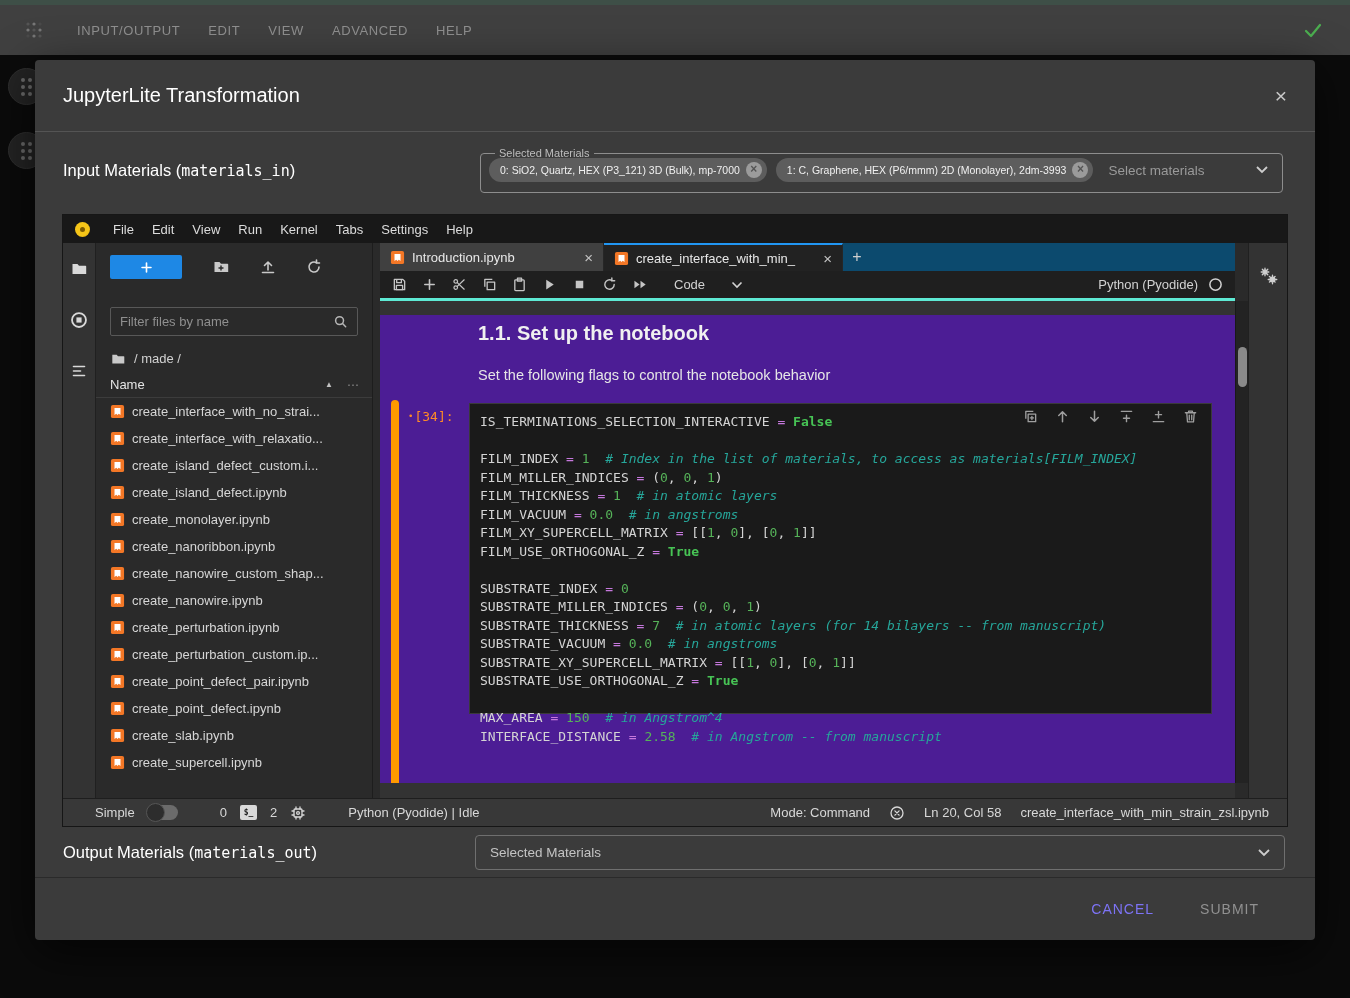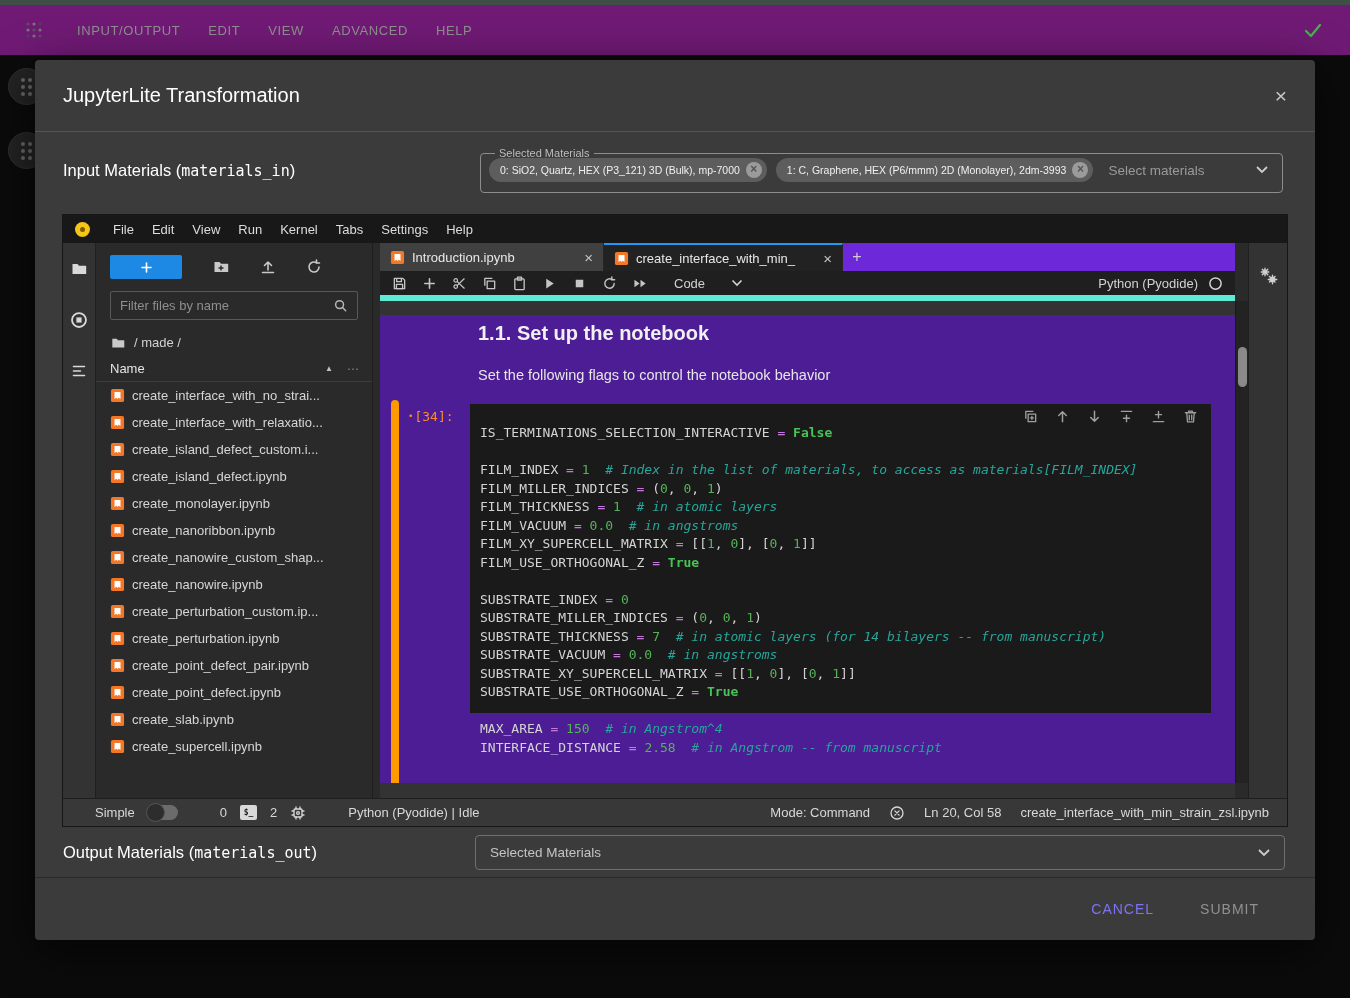--- a/index.html
+++ b/index.html
@@ -8,21 +8,21 @@
     background:#0b0b0b;
     font-family:"Liberation Sans", sans-serif;
     position:relative;
     overflow:hidden;
     color:#ddd;
   }
   svg { display:block; }
 
   
   .top-strip { position:absolute; top:0; left:0; right:0; height:5px; background:#3e4f47; }
-  .appbar { position:absolute; top:5px; left:0; right:0; height:50px; background:#701a75; display:flex; align-items:center; }
+  .appbar { position:absolute; top:5px; left:0; right:0; height:50px; background:#404040; display:flex; align-items:center; }
   .app-logo { margin-left:22px; }
   .app-menu { display:flex; margin-left:29px; gap:24px; }
   .app-menu-item { font-size:13px; letter-spacing:.6px; color:#8f8f8f; cursor:pointer; padding:6px 2px; }
   .app-check { position:absolute; right:26px; top:14px; }
 
   
   .fab { position:absolute; left:8px; width:37px; height:37px; border-radius:50%; background:#242424; border:1px solid #2f2f2f; z-index:1; display:flex; align-items:center; justify-content:center; }
   .fab-1 { top:68px; } .fab-2 { top:132px; }
   .fab .dots { display:grid; grid-template-columns:4px 4px; gap:3px; }
   .fab .dots i { width:4px; height:4px; border-radius:50%; background:#6a6a6a; }
@@ -54,51 +54,51 @@
   .jl-menu-item { font-size:13px; color:#dcdcdc; padding:0 9px; cursor:pointer; }
 
   .jl-main { position:absolute; top:28px; left:0; right:0; bottom:28px; }
 
   .activity { position:absolute; left:0; top:0; width:33px; bottom:0; background:#333; border-right:1px solid #202020; display:flex; flex-direction:column; align-items:center; padding-top:18px; gap:34px; color:#d6d6d6; }
 
   .fb { position:absolute; left:33px; top:0; width:277px; bottom:0; background:#2a2a2a; border-right:1px solid #1d1d1d; overflow:hidden; }
   .fb-toolbar { height:48px; display:flex; align-items:center; padding:0 14px; color:#c9c9c9; }
   .fb-new { width:72px; height:24px; background:#1e88e5; border-radius:2px; color:#fff; display:flex; align-items:center; justify-content:center; cursor:pointer; }
   .fb-tool { margin-left:30px; cursor:pointer; }
-  .fb-filter { margin:0 14px 9px; height:29px; border:1px solid #585858; border-radius:2px; display:flex; align-items:center; padding:0 9px; color:#8f8f8f; }
+  .fb-filter { margin:16px 14px 9px; height:29px; border:1px solid #585858; border-radius:2px; display:flex; align-items:center; padding:0 9px; color:#8f8f8f; }
   .fb-filter-text { font-size:13px; flex:1; }
   .fb-crumb { height:27px; display:flex; align-items:center; gap:8px; padding:0 14px; color:#d2d2d2; font-size:13px; }
   .fb-head { height:26px; display:flex; align-items:center; padding:0 12px 0 14px; border-bottom:1px solid #3c3c3c; color:#e4e4e4; font-size:13px; }
   .fb-sort { margin-left:auto; font-size:8px; color:#c2c2c2; }
   .fb-more { margin-left:14px; color:#8a8a8a; font-size:12px; letter-spacing:1px; }
   .fb-row { height:27px; display:flex; align-items:center; gap:7px; padding-left:14px; font-size:13px; color:#d6d6d6; white-space:nowrap; overflow:hidden; cursor:pointer; }
   .fb-row.sel { background:#1976d2; color:#fff; }
   .fb-dot { width:6px; height:6px; border-radius:50%; background:#10263f; flex:none; }
 
   .nb { position:absolute; left:317px; top:0; right:52px; bottom:0; background:#333; }
-  .nb-tabs { height:28px; display:flex; align-items:flex-start; background:#6d28d9; }
+  .nb-tabs { height:28px; display:flex; align-items:flex-start; background:#0c4a6e; }
   .tab { height:28px; display:flex; align-items:center; gap:7px; padding:0 10px; font-size:13px; color:#e8e8e8; cursor:pointer; border-right:1px solid #262626; }
   .tab.inactive { background:#404040; width:224px; }
   .tab.active { background:#222; width:239px; border-top:2px solid #2196f3; }
   .tab-x { margin-left:auto; color:#c4c4c4; font-size:15px; line-height:1; }
   .tab-add { width:28px; height:28px; display:flex; align-items:center; justify-content:center; color:#cfcfcf; cursor:pointer; }
 
-  .nb-toolbar { height:30px; background:#1f1f1f; border-bottom:6px solid #5eead4; display:flex; align-items:center; padding:0 12px; gap:15px; color:#c5c5c5; }
+  .nb-toolbar { height:30px; background:#1f1f1f; border-bottom:3px solid #5eead4; display:flex; align-items:center; padding:0 12px; gap:15px; color:#c5c5c5; }
   .nb-celltype { display:flex; align-items:center; gap:26px; margin-left:10px; font-size:13px; color:#d2d2d2; cursor:pointer; }
   .nb-kernel { margin-left:auto; display:flex; align-items:center; gap:10px; font-size:13px; color:#d2d2d2; }
 
   .nb-content { position:absolute; top:72px; left:0; right:0; height:482px; background:#4c1d95; overflow:hidden; }
   .md-h { margin:7px 0 0 98px; font-size:20px; font-weight:700; color:#f0f0f0; }
   .md-p { margin:22px 0 0 98px; font-size:14.5px; color:#e6e6e6; }
 
   .cell { position:absolute; left:0; top:85px; right:10px; height:389px; }
   .cell-bar { position:absolute; left:11px; top:0; width:8px; height:389px; background:#f90; border-radius:4px; }
   .cell-prompt { position:absolute; left:28px; top:9px; font-family:"DejaVu Sans Mono", monospace; font-size:13px; color:#ff8b27; }
   .cell-prompt .b { font-size:9px; vertical-align:2px; margin-right:1px; }
-  .editor { position:absolute; left:89px; right:13px; top:3px; height:311px; background:#1a1a1a; border:1px solid #3a3a3a; padding:20px 0 6px 10px; font-family:"DejaVu Sans Mono", monospace; font-size:13px; }
+  .editor { position:absolute; left:89px; right:13px; top:3px; height:311px; background:#1a1a1a; border:1px solid #3a3a3a; padding:9px 0 6px 10px; font-family:"DejaVu Sans Mono", monospace; font-size:13px; }
   .cl { height:18.5px; line-height:18.5px; white-space:pre; }
   .tk-v { color:#d4d4d4; } .tk-p { color:#d4d4d4; }
   .tk-o { color:#c678dd; }
   .tk-n { color:#56b359; }
   .tk-k { color:#47c455; font-weight:700; }
   .tk-c { color:#26a69a; font-style:italic; }
   .cell-tools { position:absolute; top:9px; right:27px; display:flex; gap:17px; color:#9f9f9f; }
   .cell-tools span { cursor:pointer; }
 
   .nb-strip { position:absolute; left:0; right:0; top:540px; bottom:0; background:#333; }
@@ -354,28 +354,28 @@
                 <rect x="1" y="1" width="14" height="14" rx="2" fill="#f37726"></rect>
                 <path d="M4.8 4.2h6.4v7.6l-1.9-1.3-1.3 1.3-1.3-1.3-1.9 1.3z" fill="#fff"></path>
               </svg>
               <span>create_nanowire.ipynb</span>
             </div>
             <div class="fb-row">
               <svg width="15" height="15" viewBox="0 0 16 16">
                 <rect x="1" y="1" width="14" height="14" rx="2" fill="#f37726"></rect>
                 <path d="M4.8 4.2h6.4v7.6l-1.9-1.3-1.3 1.3-1.3-1.3-1.9 1.3z" fill="#fff"></path>
               </svg>
+              <span>create_perturbation.ipynb</span>
+            </div>
+            <div class="fb-row">
+              <svg width="15" height="15" viewBox="0 0 16 16">
+                <rect x="1" y="1" width="14" height="14" rx="2" fill="#f37726"></rect>
+                <path d="M4.8 4.2h6.4v7.6l-1.9-1.3-1.3 1.3-1.3-1.3-1.9 1.3z" fill="#fff"></path>
+              </svg>
               <span>create_perturbation_custom.ip...</span>
-            </div>
-            <div class="fb-row">
-              <svg width="15" height="15" viewBox="0 0 16 16">
-                <rect x="1" y="1" width="14" height="14" rx="2" fill="#f37726"></rect>
-                <path d="M4.8 4.2h6.4v7.6l-1.9-1.3-1.3 1.3-1.3-1.3-1.9 1.3z" fill="#fff"></path>
-              </svg>
-              <span>create_perturbation.ipynb</span>
             </div>
             <div class="fb-row">
               <svg width="15" height="15" viewBox="0 0 16 16">
                 <rect x="1" y="1" width="14" height="14" rx="2" fill="#f37726"></rect>
                 <path d="M4.8 4.2h6.4v7.6l-1.9-1.3-1.3 1.3-1.3-1.3-1.9 1.3z" fill="#fff"></path>
               </svg>
               <span>create_point_defect_pair.ipynb</span>
             </div>
             <div class="fb-row">
               <svg width="15" height="15" viewBox="0 0 16 16">

